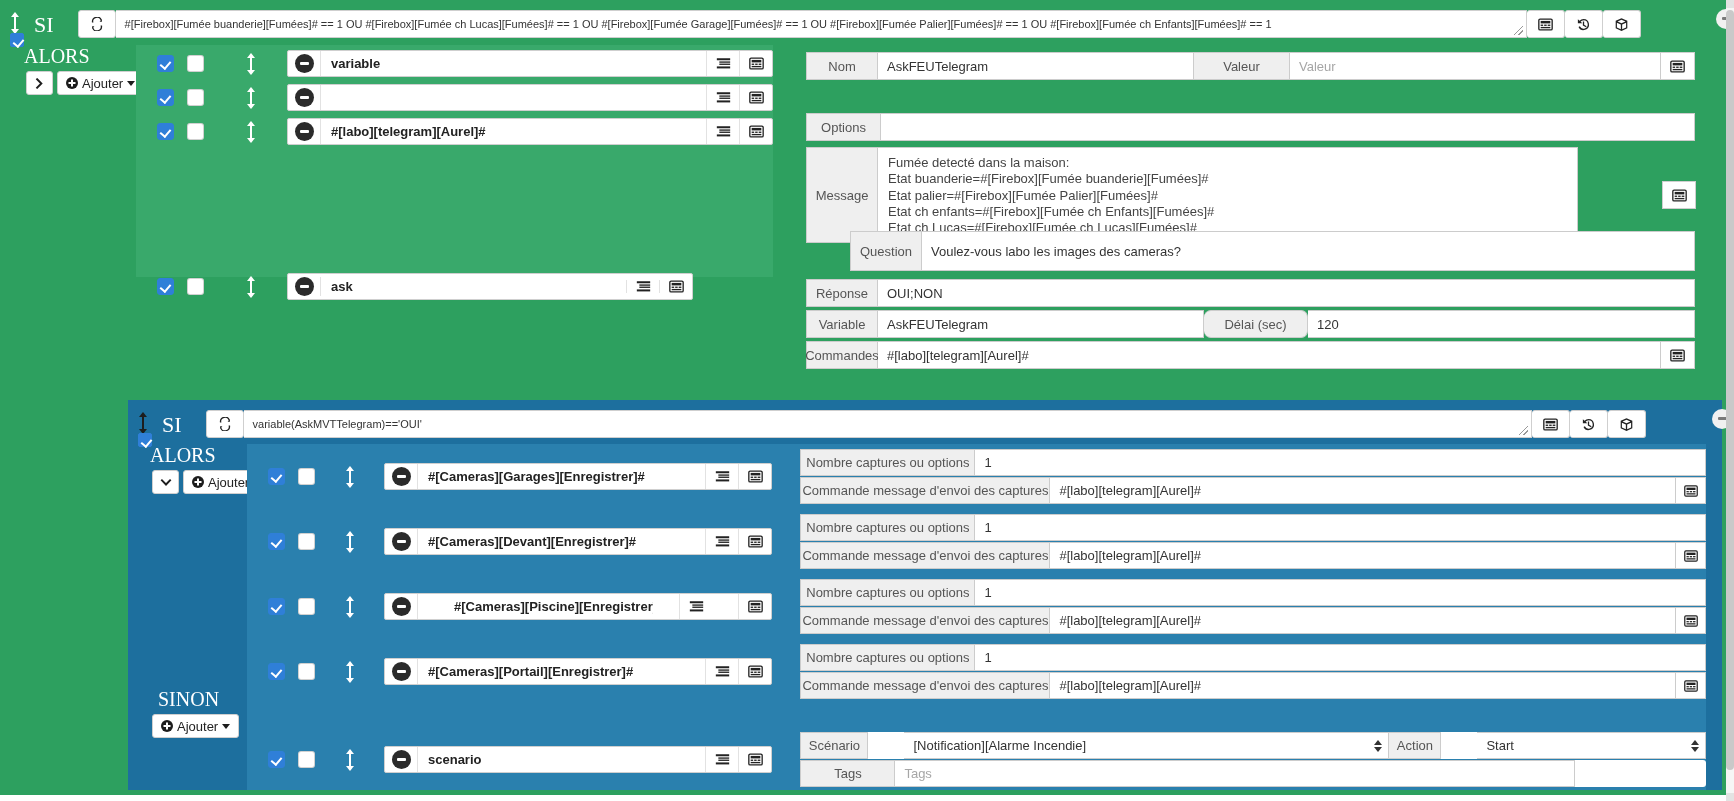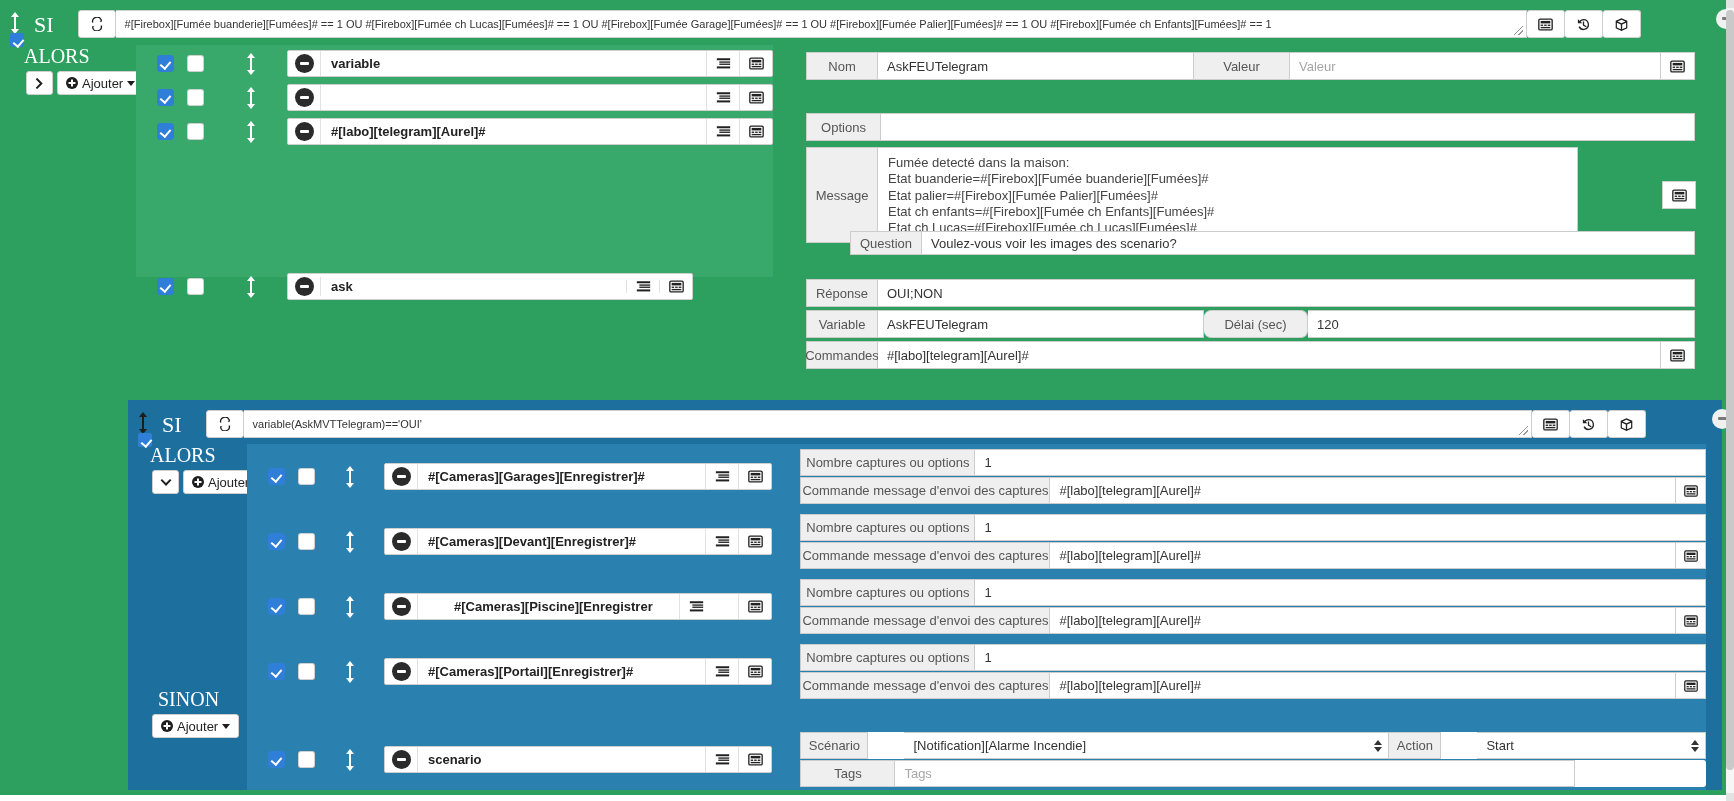--- a/index.html
+++ b/index.html
@@ -464,23 +464,23 @@
               <rect x="1" y="1" width="16" height="13" rx="1.5" fill="none" stroke="#222" stroke-width="1.6"></rect>
               <rect x="3.2" y="3.2" width="11.6" height="3" fill="#222"></rect>
               <rect x="3.2" y="7.6" width="3" height="1.6" fill="#222"></rect>
               <rect x="7.4" y="7.6" width="3" height="1.6" fill="#222"></rect>
               <rect x="11.6" y="7.6" width="3.2" height="1.6" fill="#222"></rect>
               <rect x="3.2" y="10.4" width="11.6" height="1.6" fill="#222"></rect>
             </svg>
         </div>
       </div>
 
-      <div class="p-row" style="left:0; top:186px; width:889px; height:24px;padding-left:44px;">
+      <div class="p-row" style="left:0; top:186px; width:889px; height:40px;padding-left:44px;">
         <div class="ig-label" style="width:72px;">Question</div>
-        <div class="ig-input" style="flex:1 1 auto;">Voulez-vous voir les images des scenario?</div>
+        <div class="ig-input" style="flex:1 1 auto;">Voulez-vous labo les images des cameras?</div>
       </div>
 
       <div class="p-row" style="left:0; top:234px; width:889px; height:28px;">
         <div class="ig-label" style="width:72px;">Réponse</div>
         <div class="ig-input" style="flex:1 1 auto;">OUI;NON</div>
       </div>
 
       <div class="p-row" style="left:0; top:265px; width:889px; height:28px;">
         <div class="ig-label" style="width:72px;">Variable</div>
         <div class="ig-input" style="width:326px; flex:none;">AskFEUTelegram</div>

